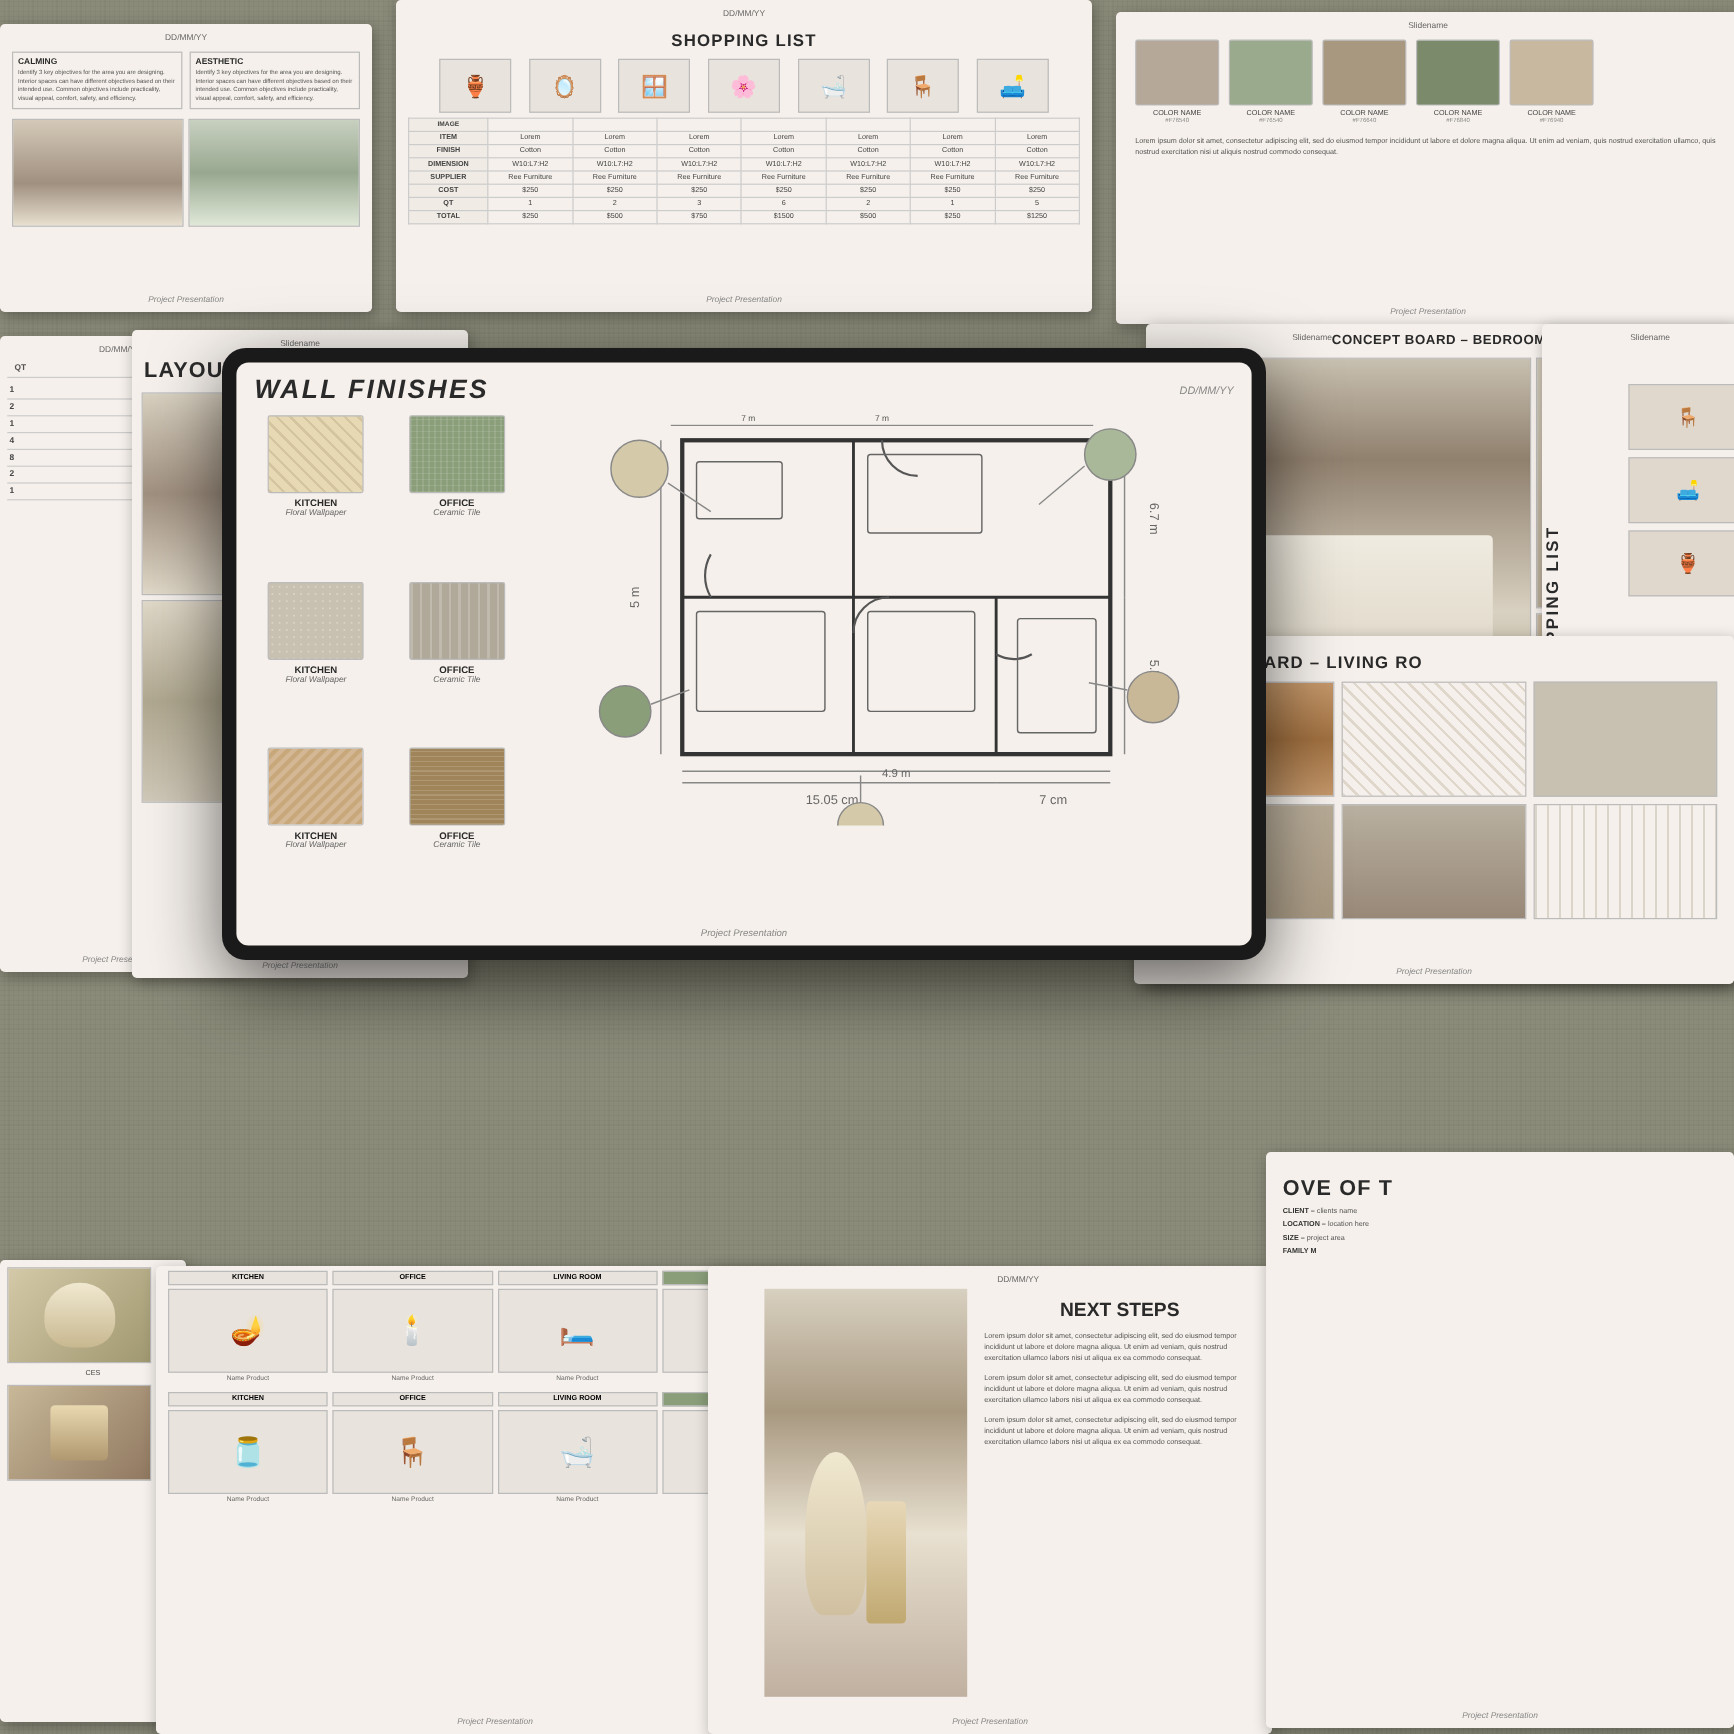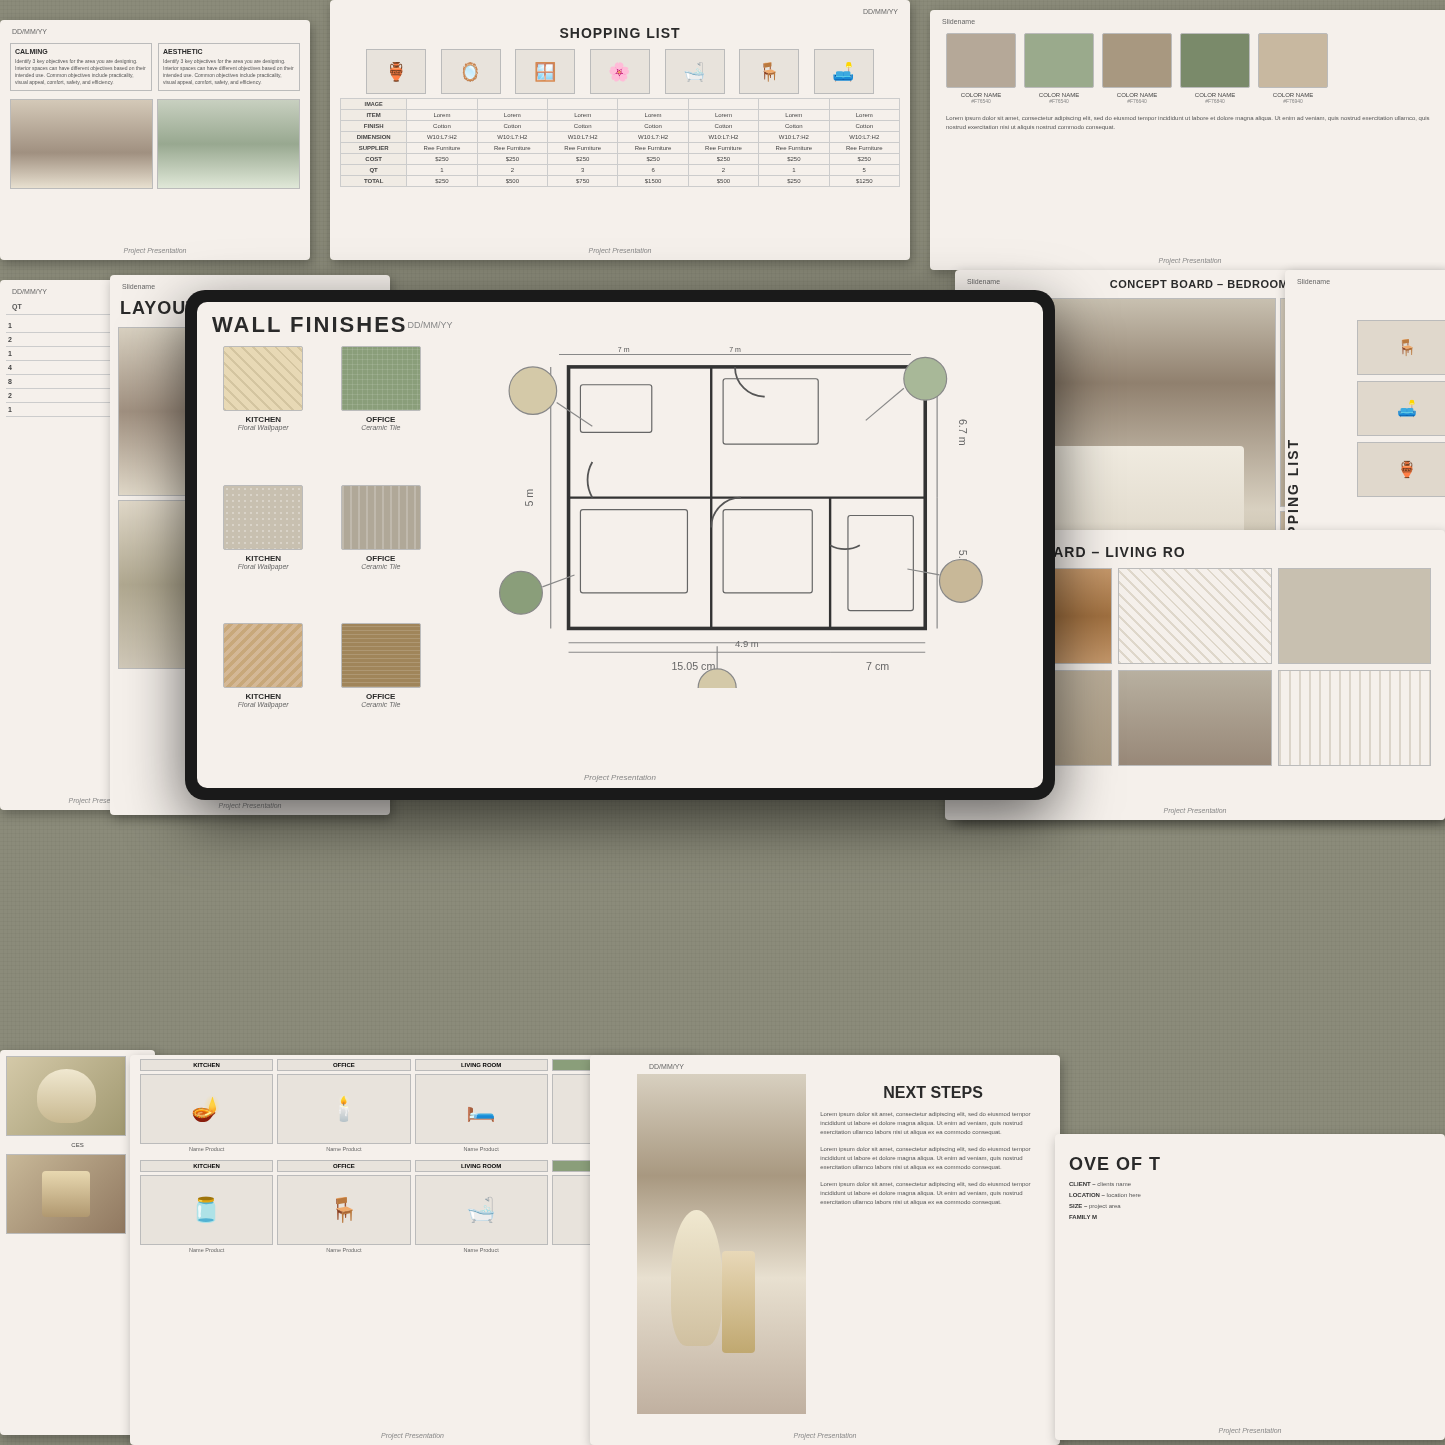--- a/index.html
+++ b/index.html
@@ -87,21 +87,21 @@
       width: 480px; height: 390px; padding-left: 47px;
     }
     .slide-bot-right {
       right: 0px; bottom: 5px;
       width: 410px; height: 385px;
     }
 
     
     .slide-header {
       display: flex;
-      justify-content: space-between;
+      justify-content: center;
       align-items: flex-start;
       padding: 8px 12px 4px;
       font-size: 7px;
       color: #666;
       font-family: Arial, sans-serif;
     }
     .slide-title {
       font-size: 14px;
       font-weight: bold;
       text-align: center;
@@ -150,23 +150,24 @@
     }
 
     
     .tablet-content {
       padding: 10px 15px;
       height: 100%;
       position: relative;
     }
     .wf-header {
       display: flex;
-      justify-content: flex-start;
+      justify-content: space-between;
       align-items: center;
       margin-bottom: 8px;
+      font-style: italic;
     }
     .wf-title {
       font-size: 22px;
       font-weight: bold;
       color: #2a2a2a;
       font-family: Arial, sans-serif;
       letter-spacing: 2px;
     }
     .wf-date {
       font-size: 9px;
@@ -732,21 +733,21 @@
     <div style="flex:1;padding:10px 14px;">
       <div class="ns-title">NEXT STEPS</div>
       <div class="ns-para">Lorem ipsum dolor sit amet, consectetur adipiscing elit, sed do eiusmod tempor incididunt ut labore et dolore magna aliqua. Ut enim ad veniam, quis nostrud exercitation ullamco labors nisi ut aliqua ex ea commodo consequat.</div>
       <div class="ns-para">Lorem ipsum dolor sit amet, consectetur adipiscing elit, sed do eiusmod tempor incididunt ut labore et dolore magna aliqua. Ut enim ad veniam, quis nostrud exercitation ullamco labors nisi ut aliqua ex ea commodo consequat.</div>
       <div class="ns-para">Lorem ipsum dolor sit amet, consectetur adipiscing elit, sed do eiusmod tempor incididunt ut labore et dolore magna aliqua. Ut enim ad veniam, quis nostrud exercitation ullamco labors nisi ut aliqua ex ea commodo consequat.</div>
     </div>
   </div>
   <div class="slide-footer">Project Presentation</div>
 </div>
 
-<div class="slide-card slide-bot-right" style="right:0;bottom:5px;width:390px;height:306px;">
+<div class="slide-card slide-bot-right" style="right:0;bottom:5px;width:390px;height:480px;">
   <div class="slide-header">
     <span></span>
   </div>
   <div style="padding:8px 14px;">
     <div style="font-size:18px;font-weight:bold;font-family:Arial,sans-serif;color:#2a2a2a;letter-spacing:1px;margin-bottom:6px;">OVE OF T</div>
     <div style="font-family:Arial,sans-serif;font-size:6px;color:#555;">
       <div style="margin-bottom:5px;">
         <span style="font-weight:bold;color:#333;">CLIENT – </span>
         <span>clients name</span>
       </div>

